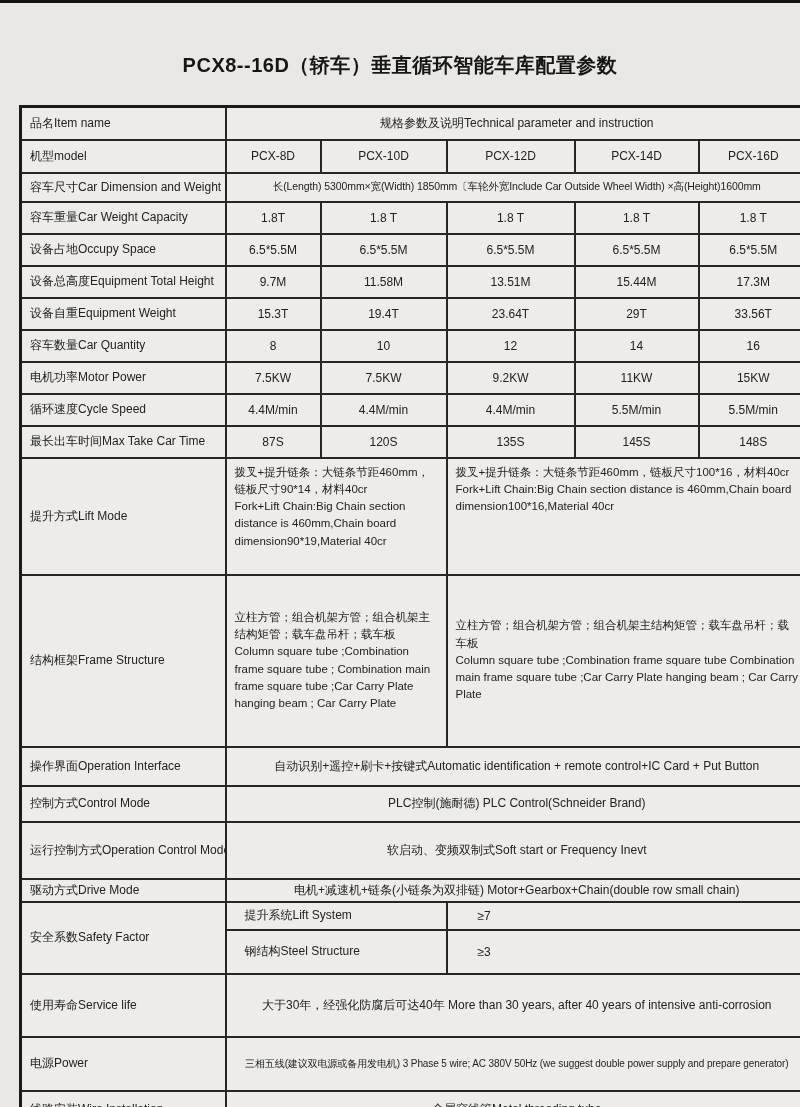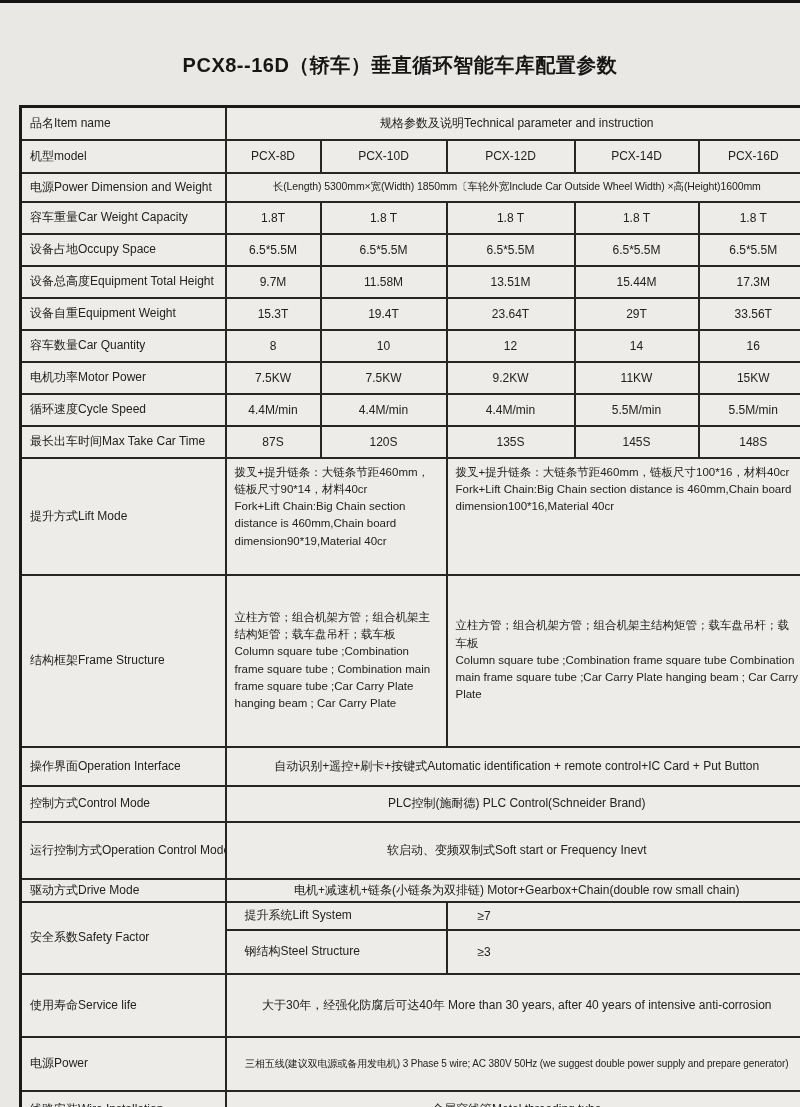--- a/index.html
+++ b/index.html
@@ -70,21 +70,21 @@
   <tr style="height:33px">
     <td class="lbl">机型model</td>
     <td class="ctr">PCX-8D</td>
     <td class="ctr">PCX-10D</td>
     <td class="ctr">PCX-12D</td>
     <td class="ctr">PCX-14D</td>
     <td class="ctr">PCX-16D</td>
   </tr>
 
   <tr style="height:29px">
-    <td class="lbl">电源Power Dimension and Weight</td>
+    <td class="lbl">容车尺寸Car Dimension and Weight</td>
     <td class="small" colspan="5">长(Length) 5300mm×宽(Width) 1850mm〔车轮外宽Include Car Outside Wheel Width) ×高(Height)1600mm</td>
   </tr>
 
   <tr style="height:32px">
     <td class="lbl">容车重量Car Weight Capacity</td>
     <td class="ctr">1.8T</td>
     <td class="ctr">1.8 T</td>
     <td class="ctr">1.8 T</td>
     <td class="ctr">1.8 T</td>
     <td class="ctr">1.8 T</td>

